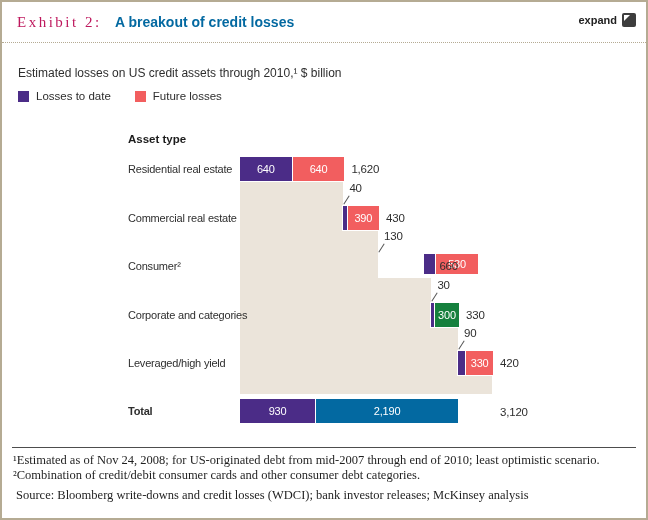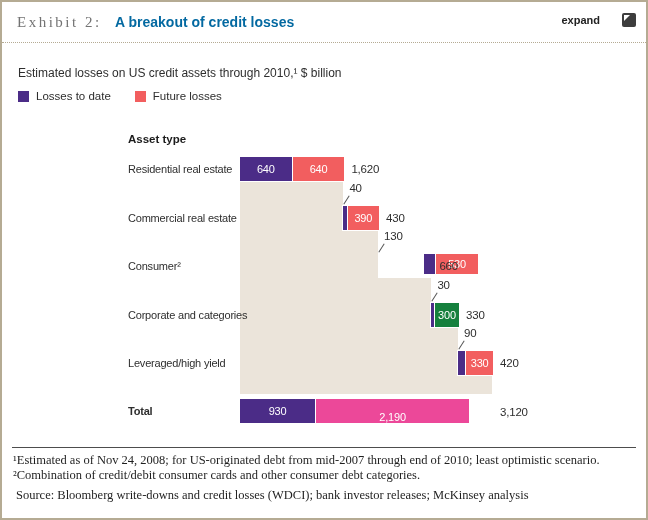--- a/index.html
+++ b/index.html
@@ -13,29 +13,29 @@
     overflow:hidden;
   }
   
   .hdr{
     position:absolute;top:0;left:0;right:0;height:40px;
     border-bottom:1px dotted #b5ab93;
   }
   .ex-label{
     position:absolute;left:15px;top:12px;
     font-family:"Liberation Serif","DejaVu Serif",serif;
-    font-size:15px;letter-spacing:2.5px;color:#737373;
+    font-size:15px;letter-spacing:2.5px;color:#be185d;
   }
   .ex-title{
     position:absolute;left:113px;top:12px;
     font-size:14px;font-weight:bold;color:#0369a1;
   }
   .expand{
     position:absolute;right:10px;top:11px;
-    display:flex;align-items:center;gap:22px;cursor:pointer;
+    display:flex;align-items:center;gap:5px;cursor:pointer;
   }
   .expand-label{font-size:11px;font-weight:bold;color:#222;}
   .expand-icon{
     position:relative;width:14px;height:14px;background:#3d3d3d;border-radius:2px;
   }
   .expand-icon::before{
     content:"";position:absolute;left:2px;top:2px;
     border-top:6px solid #fff;border-right:6px solid transparent;
   }
   
@@ -151,21 +151,21 @@
         </div>
       </div>
       <div class="above-label" style="left: 462.077px; top: 325px;">90</div>
       <div class="conn" style="left: 459.077px; top: 338px;"></div>
       <div class="total-label" style="left: 498px; top: 355px;">420</div>
       <div class="row-label" style="top: 403px; font-weight: bold;">Total</div>
       <div class="bar" style="left: 238px; top: 397px; height: 24px;">
         <div class="seg" style="width: 75.1154px; background: rgb(75, 44, 135);">
           <span class="seg-label">930</span>
         </div>
-        <div class="seg" style="width: 153px; background: #ec4899; align-items: flex-end;">
+        <div class="seg" style="width: 142px; background: #0369a1;">
           <span class="seg-label">2,190</span>
         </div>
       </div>
       <div class="total-label" style="left: 498px; top: 404px;">3,120</div>
     </div>
 
   <div class="foot-rule"></div>
   <div class="footnotes">
     <div>¹Estimated as of Nov 24, 2008; for US-originated debt from mid-2007 through end of 2010; least optimistic scenario.</div>
     <div>²Combination of credit/debit consumer cards and other consumer debt categories.</div>

